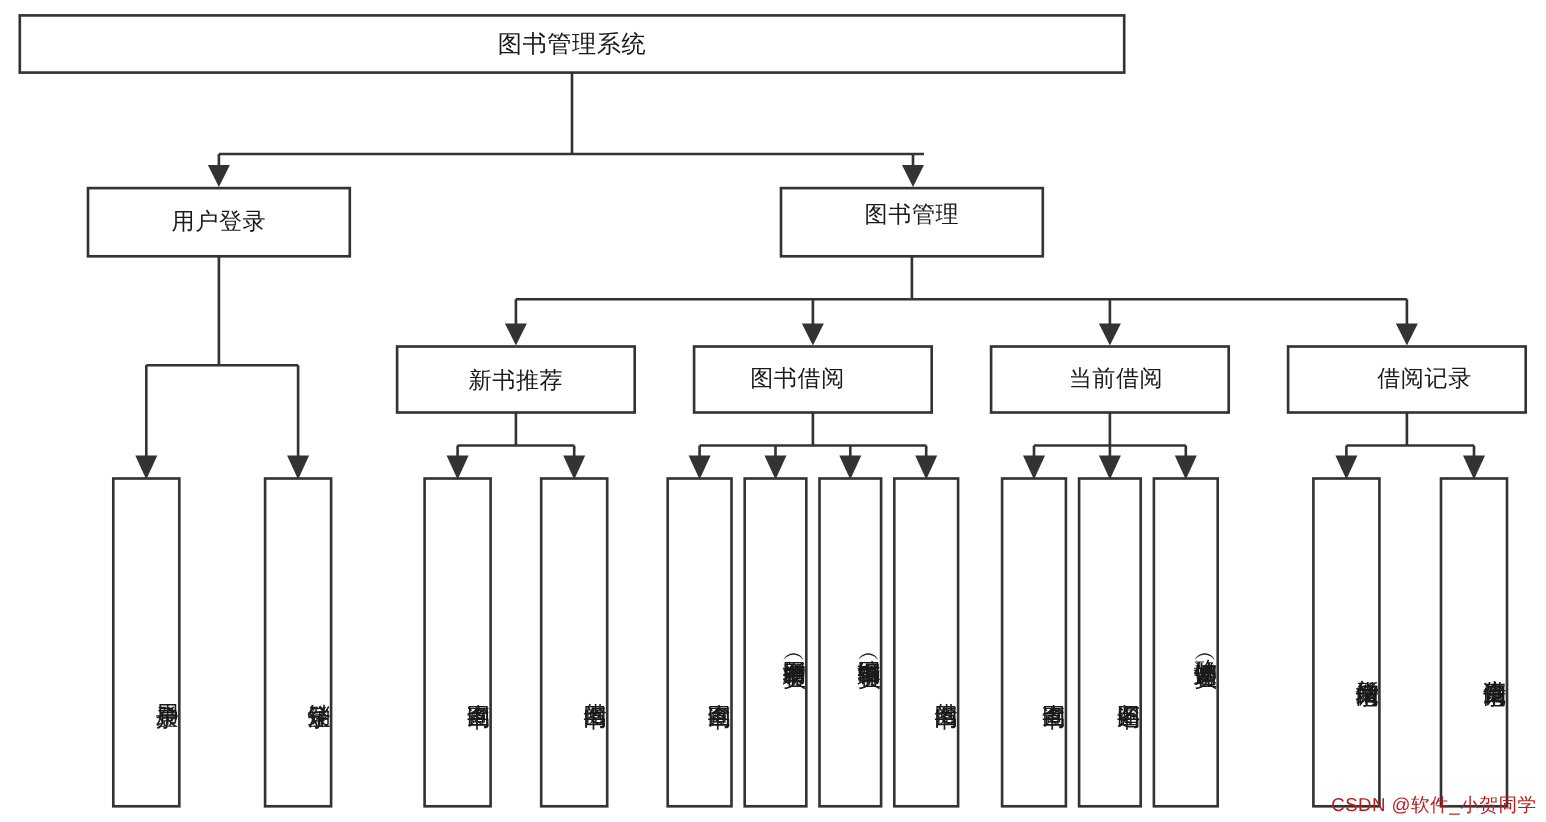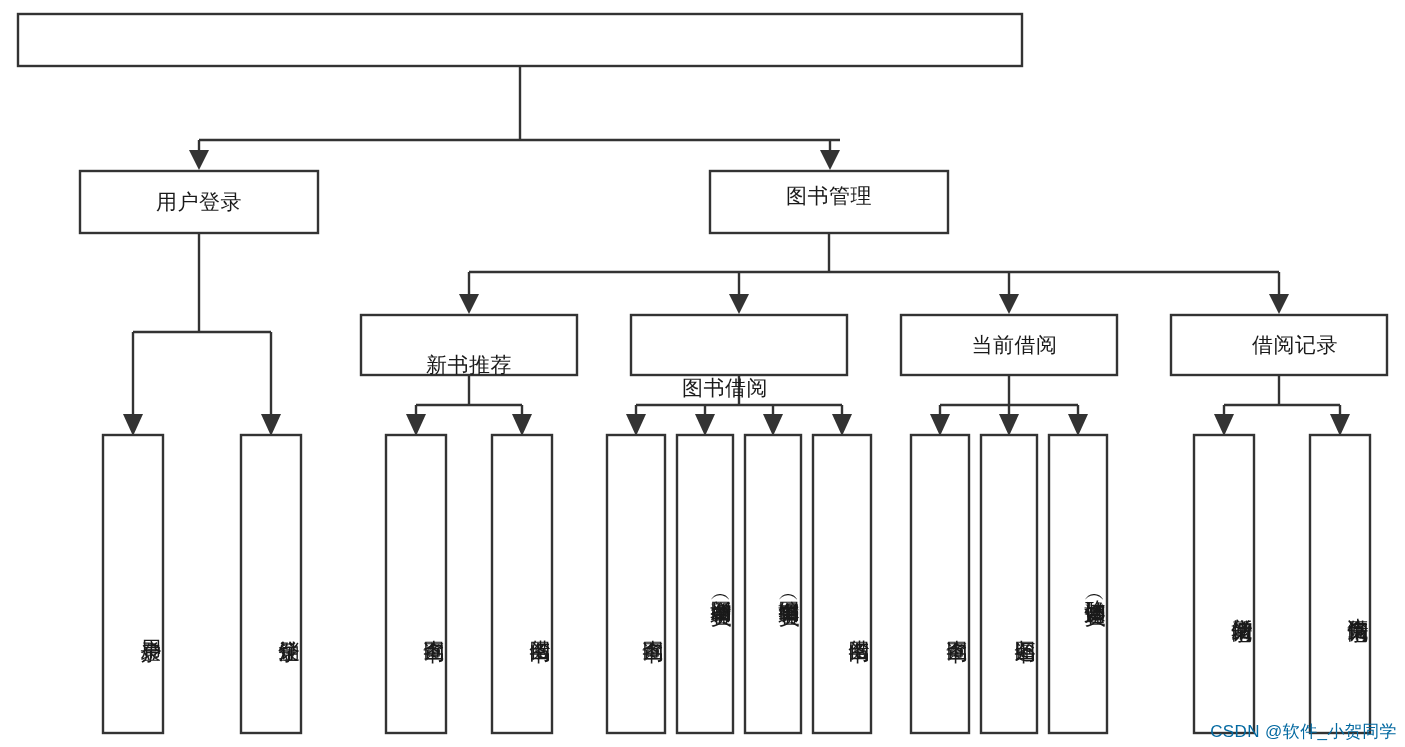--- a/index.html
+++ b/index.html
@@ -66,21 +66,21 @@
     padding-top: 4px;
   }
   .node-label.root {
     font-size: 22px;
   }
   .watermark {
     position: absolute;
     right: 8px;
     bottom: 4px;
     font-size: 17px;
-    color: #0369a1;
+    color: #b91c1c;
     font-family: "Liberation Sans", "DejaVu Sans", sans-serif;
     letter-spacing: 0.4px;
     white-space: nowrap;
     user-select: none;
   }
 </style>
 </head>
 <body>
 
 <div id="diagram-root">
@@ -183,26 +183,27 @@
 
     <rect class="node-box" x="911" y="435" width="58" height="298"></rect>
     <rect class="node-box" x="981" y="435" width="56" height="298"></rect>
     <rect class="node-box" x="1049" y="435" width="58" height="298"></rect>
 
     <rect class="node-box" x="1194" y="435" width="60" height="298"></rect>
     <rect class="node-box" x="1310" y="435" width="60" height="298"></rect>
 
   </svg>
 
+  <div class="node-label horizontal root" style="left:18px; top:14px; width:1004px; height:52px;">图书管理系统</div>
 
   <div class="node-label horizontal" style="left:80px; top:171px; width:238px; height:62px;">用户登录</div>
   <div class="node-label horizontal" style="left:710px; top:171px; width:238px; height:50px;">图书管理</div>
 
-  <div class="node-label horizontal" style="left:361px; top:333px; width:216px; height:64px;">新书推荐</div>
-  <div class="node-label horizontal" style="left:631px; top:315px; width:188px; height:60px;margin-top:43px;">图书借阅</div>
+  <div class="node-label horizontal" style="left:361px; top:315px; width:216px; height:64px;">新书推荐</div>
+  <div class="node-label horizontal" style="left:631px; top:315px; width:188px; height:60px;">图书借阅</div>
   <div class="node-label horizontal" style="left:901px; top:315px; width:216px; height:60px;padding-left:11px;">当前借阅</div>
   <div class="node-label horizontal" style="left:1171px; top:315px; width:248px; height:60px;">借阅记录</div>
 
   <div class="node-label vertical" style="left:103px; top:512px; width:60px; height:221px;">用户登录</div>
   <div class="node-label vertical" style="left:241px; top:512px; width:60px; height:221px;">注销登录</div>
 
   <div class="node-label vertical" style="left:386px; top:512px; width:60px; height:221px;">查询图书</div>
   <div class="node-label vertical" style="left:492px; top:512px; width:60px; height:221px;">借阅图书</div>
 
   <div class="node-label vertical" style="left:607px; top:512px; width:58px; height:221px;">查询图书</div>

